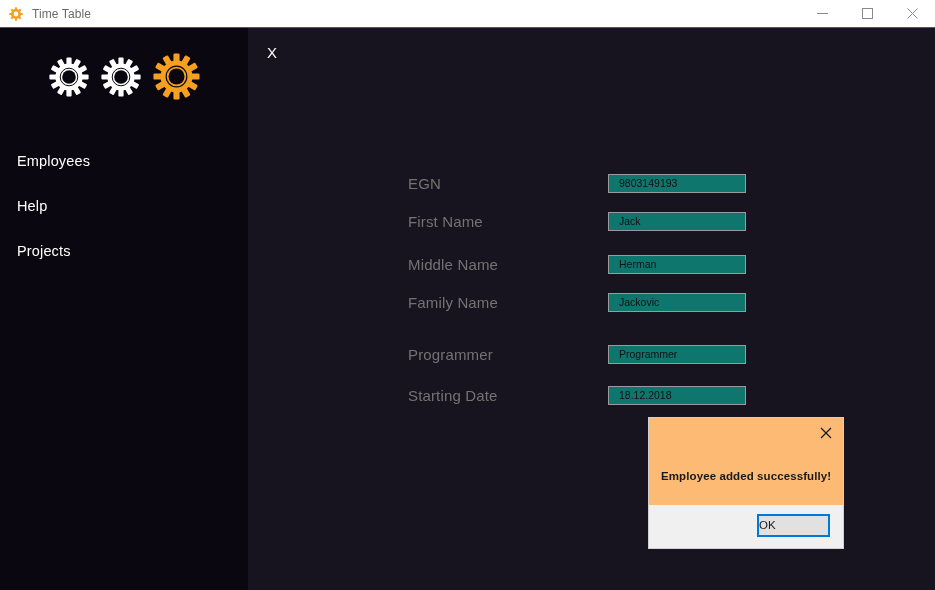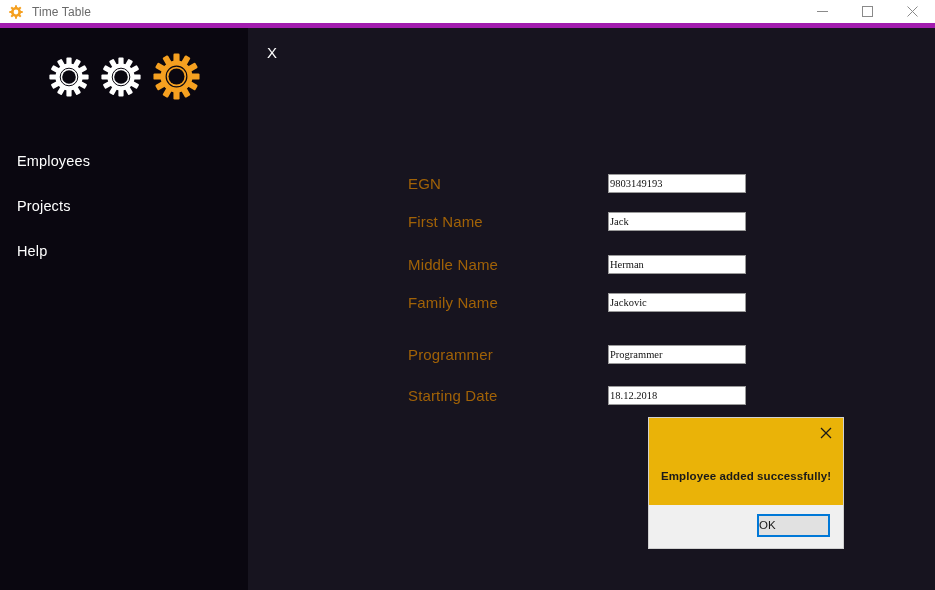--- a/index.html
+++ b/index.html
@@ -25,21 +25,21 @@
     overflow: hidden;
   }
 
   
   .titlebar {
     position: absolute;
     top: 0; left: 0;
     width: 935px;
     height: 28px;
     background: #ffffff;
-    border-bottom: 5px solid #a21caf;
+    border-bottom: 1px solid #a21caf;
     box-sizing: border-box;
     display: flex;
     align-items: center;
   }
   .titlebar-icon {
     margin-left: 9px;
     width: 14px;
     height: 14px;
     display: block;
   }
@@ -130,46 +130,46 @@
     position: absolute;
     left: 160px;
     width: 505px;
     height: 20px;
     display: flex;
     align-items: center;
   }
   .form-label {
     width: 200px;
     font-size: 15px;
-    color: #a16207;
+    color: #737373;
     letter-spacing: .15px;
     white-space: nowrap;
   }
   .form-input {
     width: 138px;
     height: 19px;
-    background: #ffffff;
+    background: #0f766e;
     border: 1px solid #9a9a9a;
     box-sizing: border-box;
-    font-family: Liberation Serif, serif;
+    font-family: Liberation Sans, sans-serif;
     font-size: 10.5px;
     color: #111111;
-    padding: 0 1px;
+    padding: 0 10px;
     line-height: 17px;
     outline: none;
   }
 
   
   .dialog {
     position: absolute;
     left: 649px;
     top: 418px;
     width: 194px;
     height: 130px;
-    background: #eab308;
+    background: #fdba74;
     box-shadow: 0 0 0 1px #d0d0d0;
     box-sizing: border-box;
   }
   .dialog-close {
     position: absolute;
     right: 6px;
     top: 4px;
     width: 22px;
     height: 22px;
     display: flex;
@@ -325,24 +325,24 @@
         <circle cx="50" cy="50" r="22" fill="none" stroke="#0a0710" stroke-width="2.5"></circle>
         <circle cx="50" cy="50" r="17" fill="#0a0710"></circle>
       </svg>
     </div>
 
     <div class="nav">
       <div class="nav-item">
         <span>Employees</span>
       </div>
       <div class="nav-item">
+        <span>Help</span>
+      </div>
+      <div class="nav-item">
         <span>Projects</span>
-      </div>
-      <div class="nav-item">
-        <span>Help</span>
       </div>
     </div>
   </div>
 
   <div class="content">
 
     <div class="close-x">X</div>
 
     <div class="form">
 

